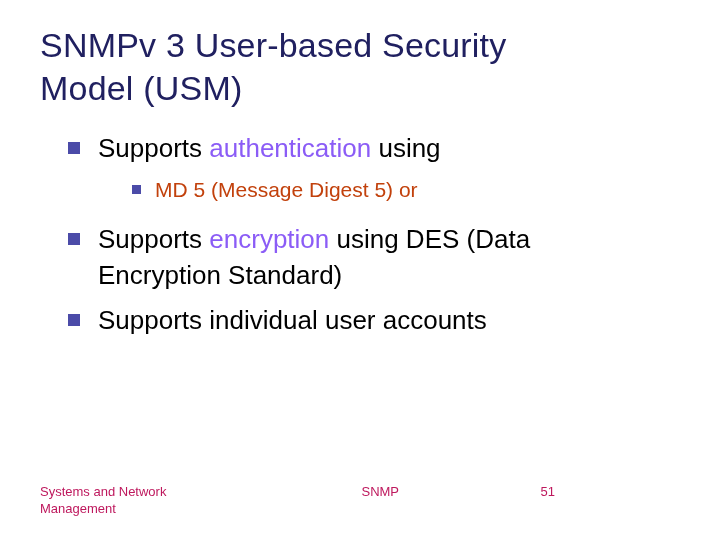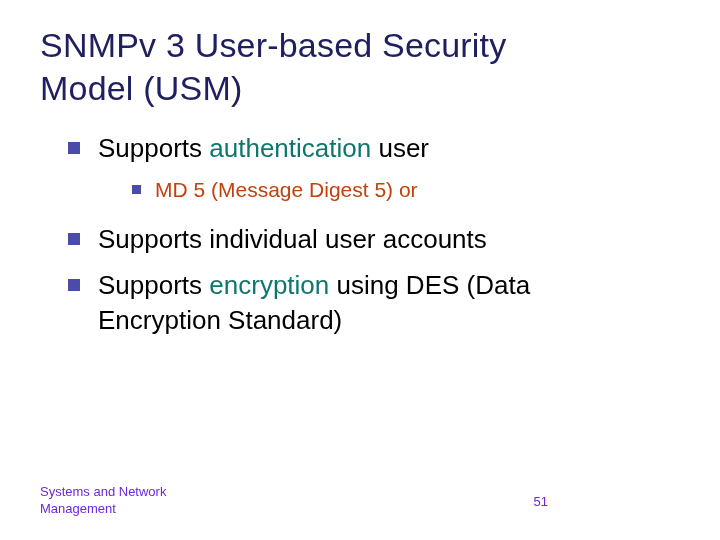--- a/index.html
+++ b/index.html
@@ -62,72 +62,73 @@
     background: #4b4ba8;
     flex: 0 0 9px;
     margin-top: 9px;
     margin-right: 14px;
   }
   .lvl2 > li > .text {
     font-size: 21px;
     color: #c2410c;
     line-height: 1.35;
   }
-  .redish { color: #0f766e; }
+  .redish { color: #8b5cf6; }
   .footer {
     position: absolute;
     bottom: 22px;
     left: 40px;
-    right: 52px;
+    right: 45px;
     display: flex;
     justify-content: space-between;
-    align-items: center;
+    align-items: flex-start;
     font-size: 13px;
-    color: #6d28d9;
+    color: #be185d;
   }
   .footer-left { max-width: 180px; line-height: 1.3; }
   .footer-center { text-align: center; flex: 1; }
   .footer-right { text-align: right; }
 </style>
 </head>
 <body>
 
 <div class="slide">
 
   <h1 class="title">SNMPv 3 User-based Security Model (USM)</h1>
 
   <div class="body-area">
     <ul class="lvl1">
       <li>
         <span class="bullet"></span>
         <span class="text">
-          <span>Supports </span><span class="redish">authentication</span><span> user</span>
+          <span>Supports </span><span class="redish">authentication</span><span> using</span>
         </span>
       </li>
     </ul>
 
     <ul class="lvl2">
       <li>
         <span class="bullet"></span>
         <span class="text">MD 5 (Message Digest 5) or</span>
       </li>
     </ul>
 
     <ul class="lvl1">
       <li>
         <span class="bullet"></span>
-        <span class="text">Supports individual user accounts</span>
+        <span class="text">
+          <span>Supports </span><span class="redish">encryption</span><span> using DES (Data Encryption Standard)</span>
+        </span>
       </li>
       <li>
         <span class="bullet"></span>
-        <span class="text">
-          <span>Supports </span><span class="redish">encryption</span><span> using DES (Data Encryption Standard)</span>
-        </span>
+        <span class="text">Supports individual user accounts</span>
       </li>
     </ul>
   </div>
 
   <div class="footer">
     <div class="footer-left">Systems and Network Management</div>
+    <div class="footer-center">SNMP</div>
     <div class="footer-right">51</div>
   </div>
 
 </div>
 
 </body></html>

